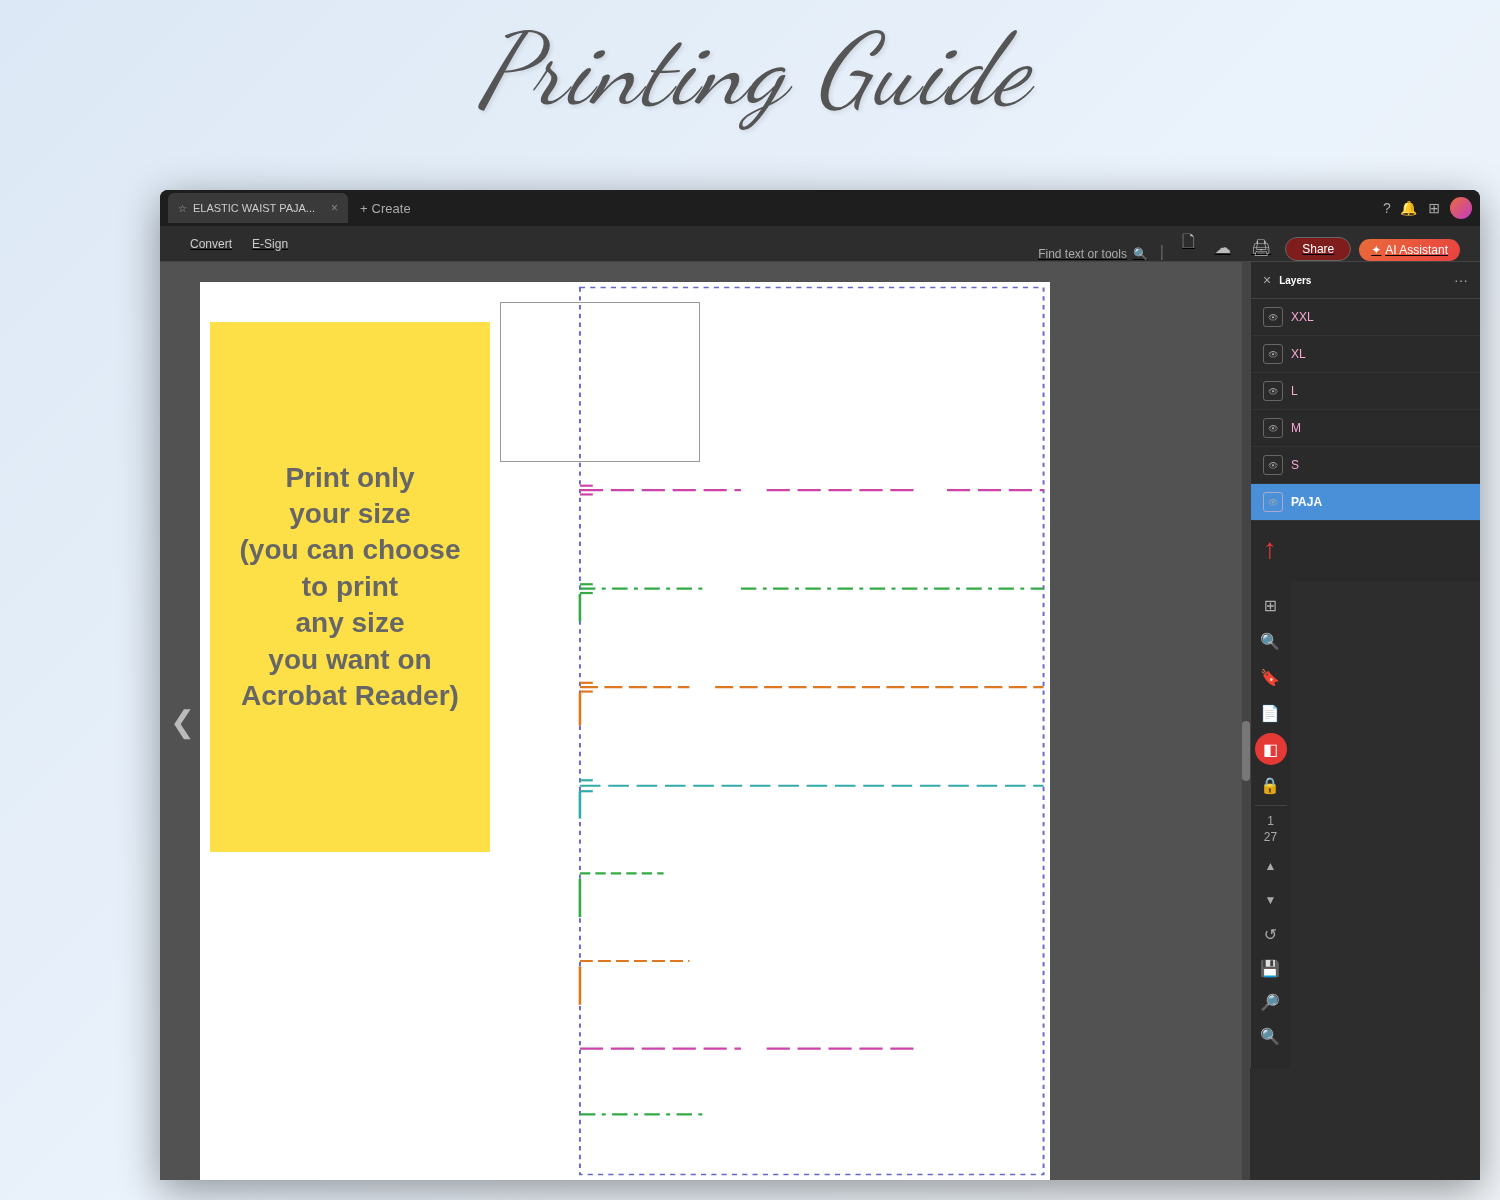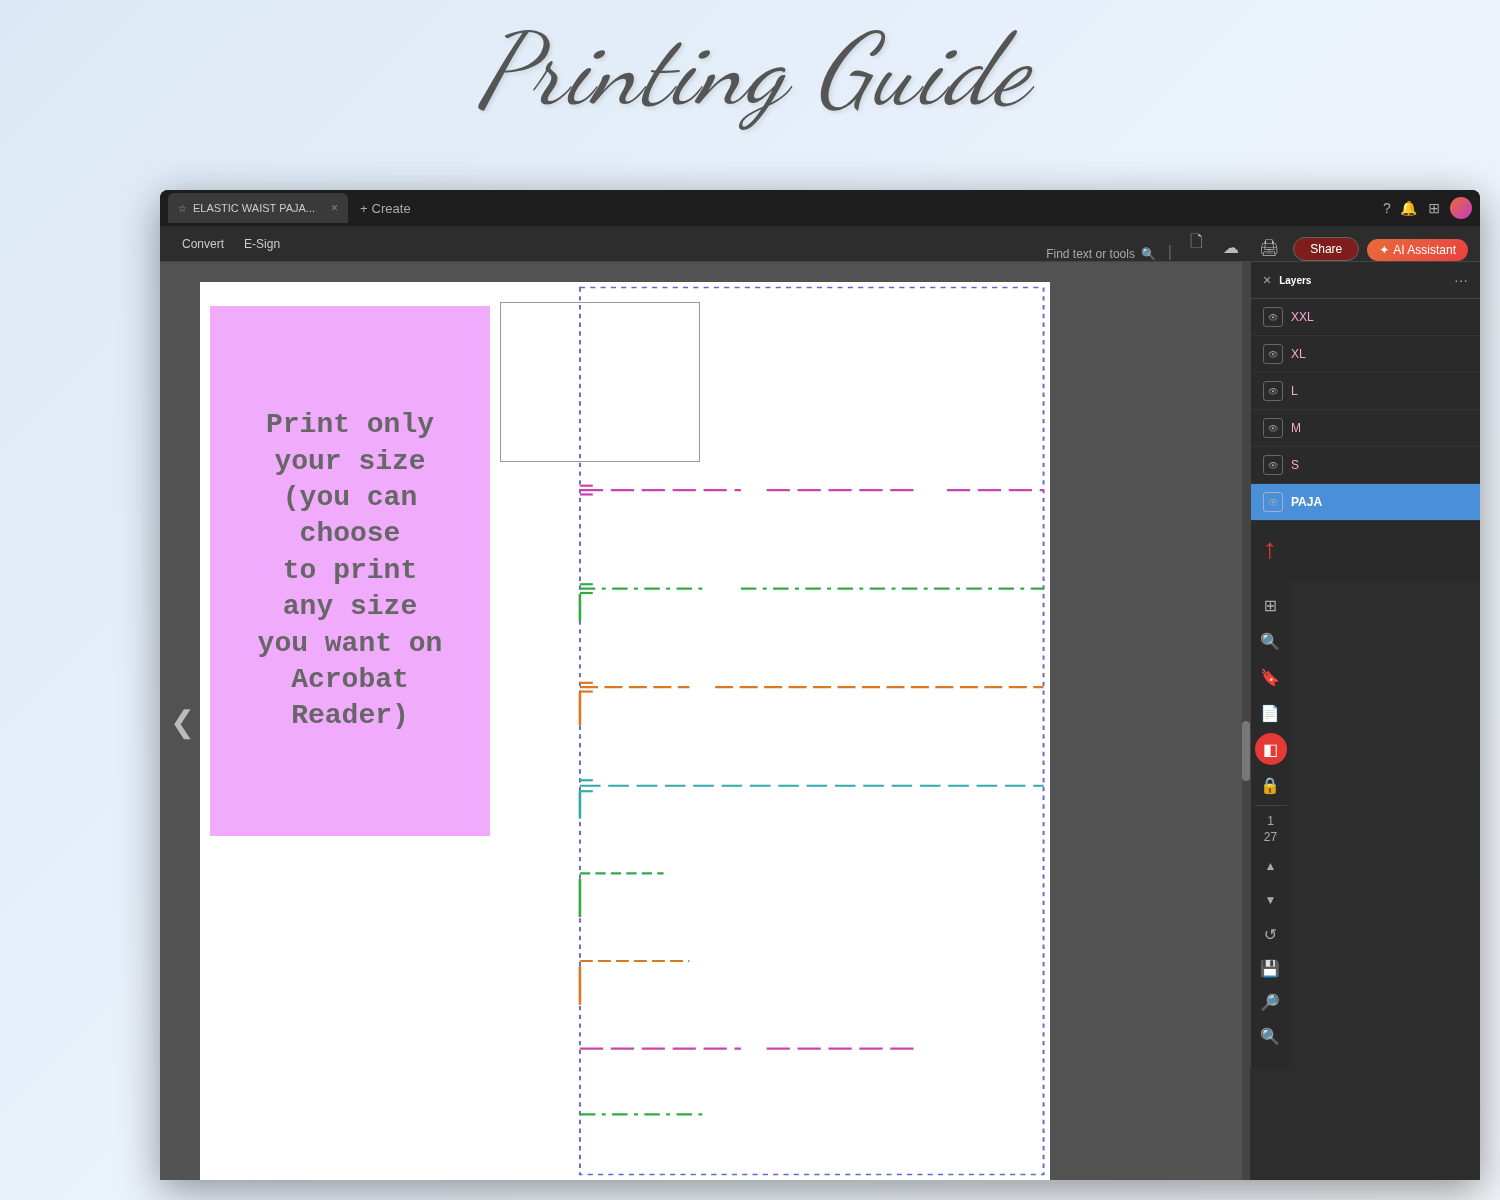--- a/index.html
+++ b/index.html
@@ -114,22 +114,23 @@
       font-size: 10px;
       color: white;
     }
 
     
     .menu-bar {
       background: #2d2d2d;
       height: 36px;
       display: flex;
       align-items: center;
-      padding: 0 12px;
+      padding: 0 20px;
       border-bottom: 1px solid #444;
+      text-decoration: underline;
     }
 
     .menu-item {
       color: #ccc;
       font-size: 12px;
       padding: 4px 10px;
       cursor: pointer;
       border-radius: 4px;
     }
 
@@ -198,31 +199,30 @@
       top: 20px;
       left: 40px;
       right: 200px;
       bottom: 0;
       background: white;
     }
 
     
     .text-box {
       position: absolute;
-      top: 24px;
+      top: 40px;
       left: 10px;
       width: 280px;
       height: 530px;
-      background: #f0abfc;
+      background: #fde047;
       display: flex;
       align-items: center;
       justify-content: center;
       padding: 20px;
       z-index: 5;
-      font-family: Liberation Mono, monospace;
     }
 
     .text-box-content {
       font-size: 28px;
       font-weight: 900;
       color: #666;
       text-align: center;
       line-height: 1.3;
     }
 

